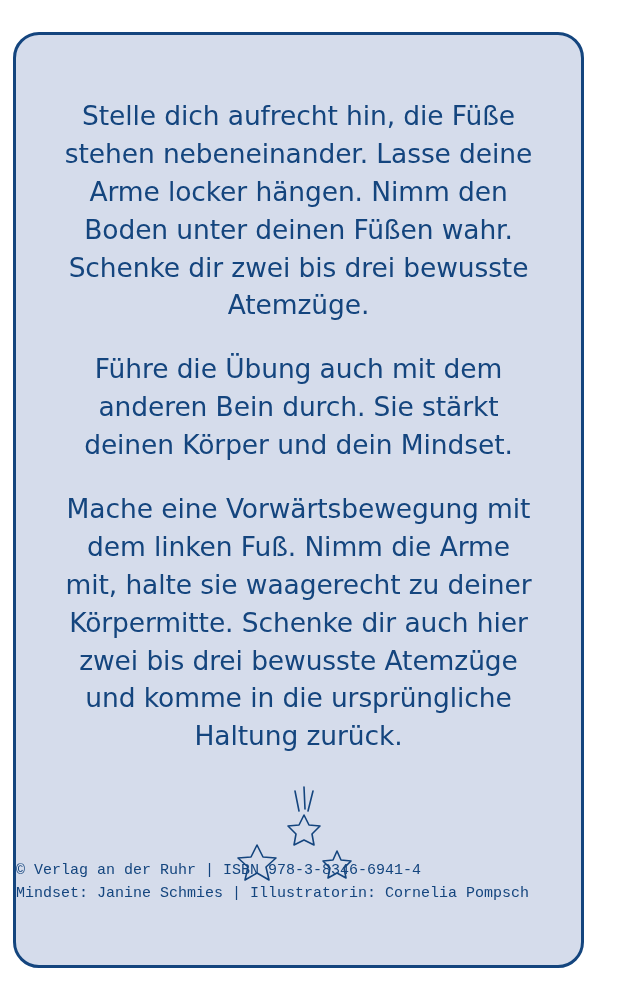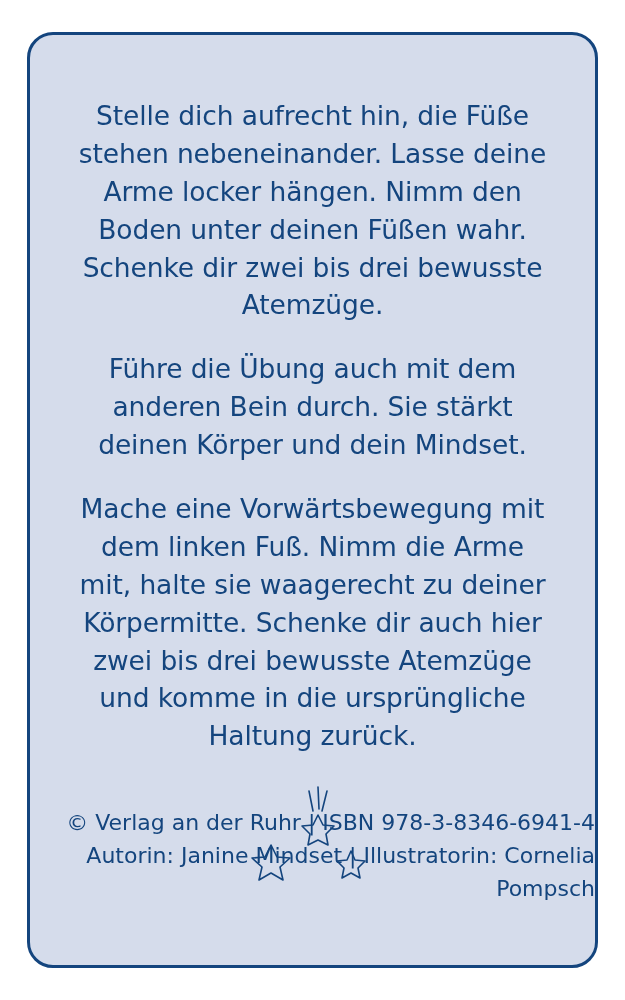--- a/index.html
+++ b/index.html
@@ -7,21 +7,21 @@
     padding: 0;
     background: #ffffff;
   }
   body {
     width: 625px;
     height: 1000px;
     font-family: "DejaVu Sans", sans-serif;
   }
   .card {
     position: absolute;
-    left: 27px;
+    left: 13px;
     top: 32px;
     width: 571px;
     height: 936px;
     box-sizing: border-box;
     background: #d5dceb;
     border: 3px solid #14457e;
     border-radius: 26px;
     overflow: hidden;
   }
   .content {
@@ -52,24 +52,25 @@
     margin-top: 30px;
     width: 180px;
     height: 100px;
     position: relative;
   }
   .footer {
     position: absolute;
     left: 0;
     right: 0;
     bottom: 60px;
-    text-align: right;
+    text-align: left;
     color: #14457e;
-    font-size: 22px;
+    font-size: 15px;
     line-height: 1.5;
+    font-family: Liberation Mono, monospace;
   }
   .footer div {
     margin: 0;
   }
 </style>
 </head>
 <body>
 
 <div class="card">
   <div class="content">
@@ -90,15 +91,15 @@
           <path d="M48 60 l6 12 13 1 -10 9 3 13 -12 -7 -12 7 3 -13 -10 -9 13 -1 z"></path>
 
           <path d="M128 66 l4 9 10 1 -7 7 2 10 -9 -5 -9 5 2 -10 -7 -7 10 -1 z"></path>
         </g>
       </svg>
     </div>
   </div>
 
   <div class="footer">
     <div>© Verlag an der Ruhr | ISBN 978-3-8346-6941-4</div>
-    <div>Autorin: Janine Mindset | Illustratorin: Cornelia Pompsch</div>
+    <div>Mindset: Janine Schmies | Illustratorin: Cornelia Pompsch</div>
   </div>
 </div>
 
 </body></html>

